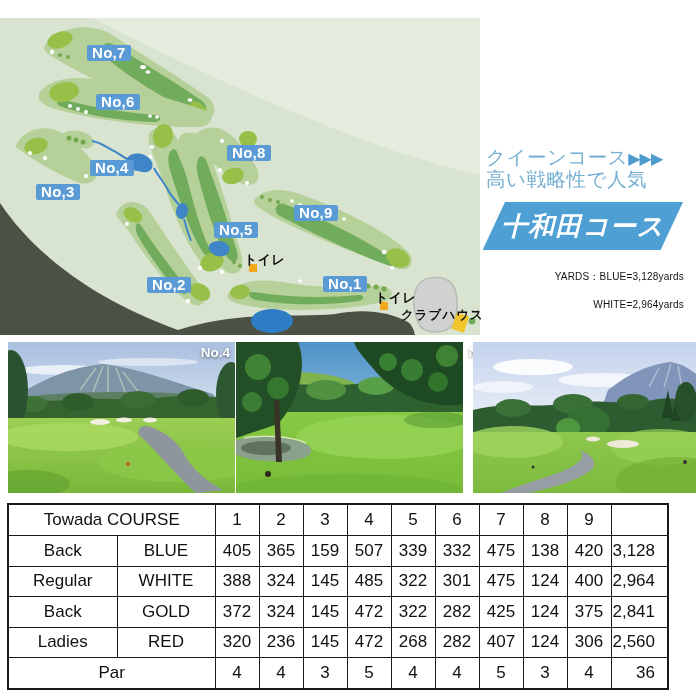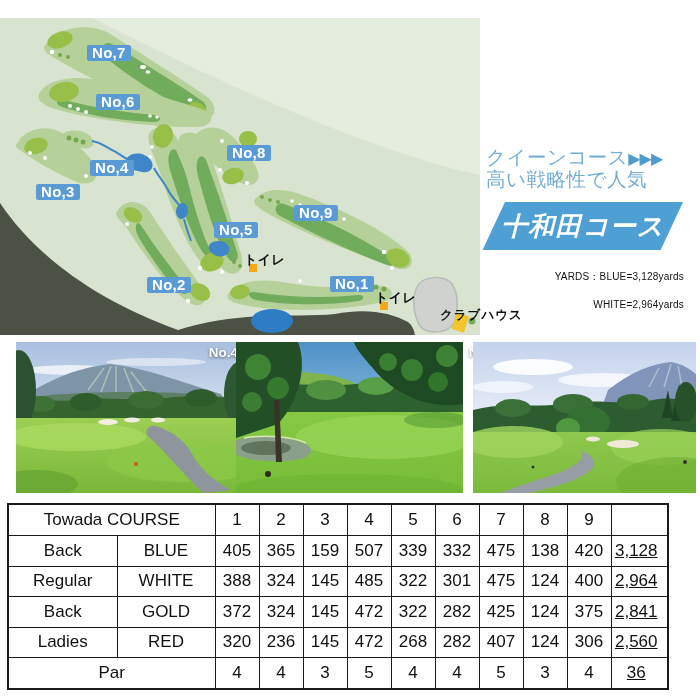--- a/index.html
+++ b/index.html
@@ -8,21 +8,21 @@
 
   
   .map-area{position:absolute;left:0;top:0;width:480px;height:340px;}
   .map-area svg{position:absolute;left:0;top:0;}
   .hole-label{position:absolute;background:#5b9bd5;color:#fff;font-weight:bold;
               font-size:15px;line-height:13px;padding:1px 5px 2px 5px;border-radius:2px;
               letter-spacing:0.3px;}
   .toilet-label{position:absolute;font-size:13px;font-weight:bold;color:#111;
                 letter-spacing:0.5px;white-space:nowrap;}
   .clubhouse-label{position:absolute;font-size:12.5px;font-weight:bold;color:#111;
-                   letter-spacing:1px;white-space:nowrap;margin-left:39px;}
+                   letter-spacing:1px;white-space:nowrap;}
 
   
   .tagline{position:absolute;left:486px;top:147px;width:210px;
            font-family:"DejaVu Serif","Liberation Serif",serif;
            font-size:19.5px;line-height:21px;color:#74afd3;letter-spacing:0.5px;}
   .tagline .arrows{font-family:"Liberation Sans",sans-serif;font-size:16px;
                    letter-spacing:-1px;color:#4e9bcd;}
   .banner{position:absolute;left:505px;top:202px;width:178px;height:48px;
           background:#4d9fd4;transform:skewX(-25deg);transform-origin:0 0;}
   .banner .banner-text{display:block;transform:skewX(25deg);color:#fff;
@@ -37,21 +37,21 @@
   .photo-label{position:absolute;top:3px;right:7px;color:#fff;font-weight:bold;
                font-size:13.5px;text-shadow:0 1px 3px rgba(0,0,0,.55);}
 
   
   .scorecard{position:absolute;left:7px;top:503px;border-collapse:collapse;
              table-layout:fixed;}
   .scorecard td{border:1.6px solid #1a1a1a;text-align:center;font-size:17px;
                 color:#111;padding:0;height:29.5px;overflow:hidden;}
   .scorecard tr:first-child td{height:30px;}
   .scorecard{border:2.2px solid #1a1a1a;}
-  .scorecard td.total{text-align:center;padding-right:6px;text-decoration:underline;}
+  .scorecard td.total{text-align:right;padding-right:12px;}
 </style>
 </head>
 <body>
 
 <div class="stage">
 
   <div class="map-area">
     <svg width="480" height="340" viewBox="0 0 480 340">
 
       <rect x="0" y="18" width="480" height="317" fill="#d8e4d0"></rect>
@@ -167,42 +167,42 @@
     </svg>
 
     <div class="hole-label" style="left:87px;top:45px">No,7</div>
     <div class="hole-label" style="left:96px;top:94px">No,6</div>
     <div class="hole-label" style="left:90px;top:160px">No,4</div>
     <div class="hole-label" style="left:36px;top:184px">No,3</div>
     <div class="hole-label" style="left:227px;top:145px">No,8</div>
     <div class="hole-label" style="left:214px;top:222px">No,5</div>
     <div class="hole-label" style="left:294px;top:205px">No,9</div>
     <div class="hole-label" style="left:147px;top:277px">No,2</div>
-    <div class="hole-label" style="left:330px;top:276px">No,1</div>
+    <div class="hole-label" style="left:323px;top:276px">No,1</div>
 
     <div class="toilet-label" style="left:244px;top:251px">トイレ</div>
     <div class="toilet-label" style="left:375px;top:289px">トイレ</div>
     <div class="clubhouse-label" style="left:401px;top:307px">クラブハウス</div>
   </div>
 
   <div class="tagline">
     <div><span>クイーンコース</span><span class="arrows">▶▶▶</span></div>
     <div>高い戦略性で人気</div>
   </div>
 
   <div class="banner">
     <span class="banner-text">十和田コース</span>
   </div>
 
   <div class="yards">
     <div>YARDS：BLUE=3,128yards</div>
     <div>WHITE=2,964yards</div>
   </div>
 
-  <div class="photo" style="left:16px;width:229px">
+  <div class="photo" style="left:8px;width:229px">
     <svg width="227" height="151" viewBox="0 0 227 151">
       <defs>
         <linearGradient id="sky1" x1="0" y1="0" x2="0" y2="1">
             <stop offset="0" stop-color="#a9bfdf"></stop>
             <stop offset="1" stop-color="#dce7f3"></stop>
           </linearGradient>
         <linearGradient id="fw1" x1="0" y1="0" x2="0" y2="1">
             <stop offset="0" stop-color="#9ccf54"></stop>
             <stop offset="1" stop-color="#7ab839"></stop>
           </linearGradient>

